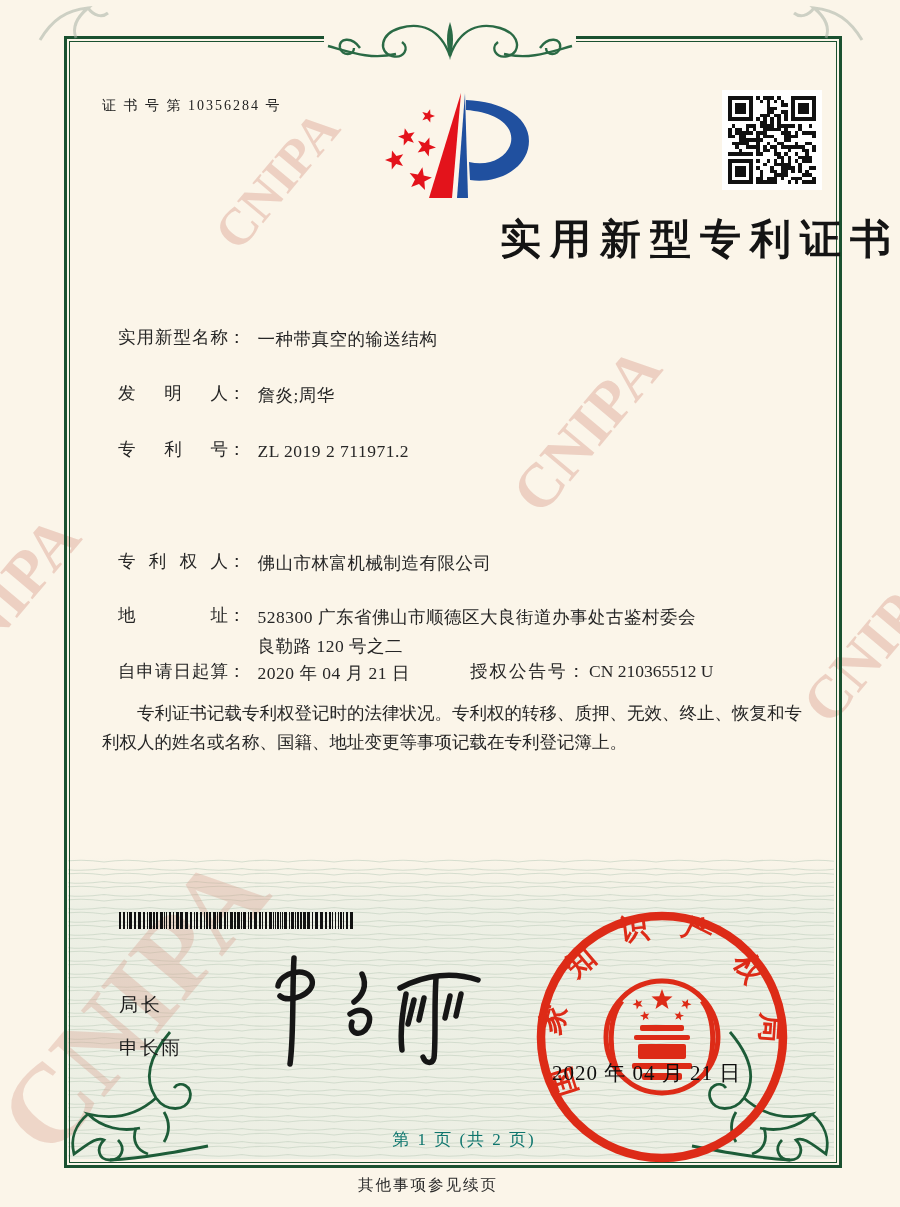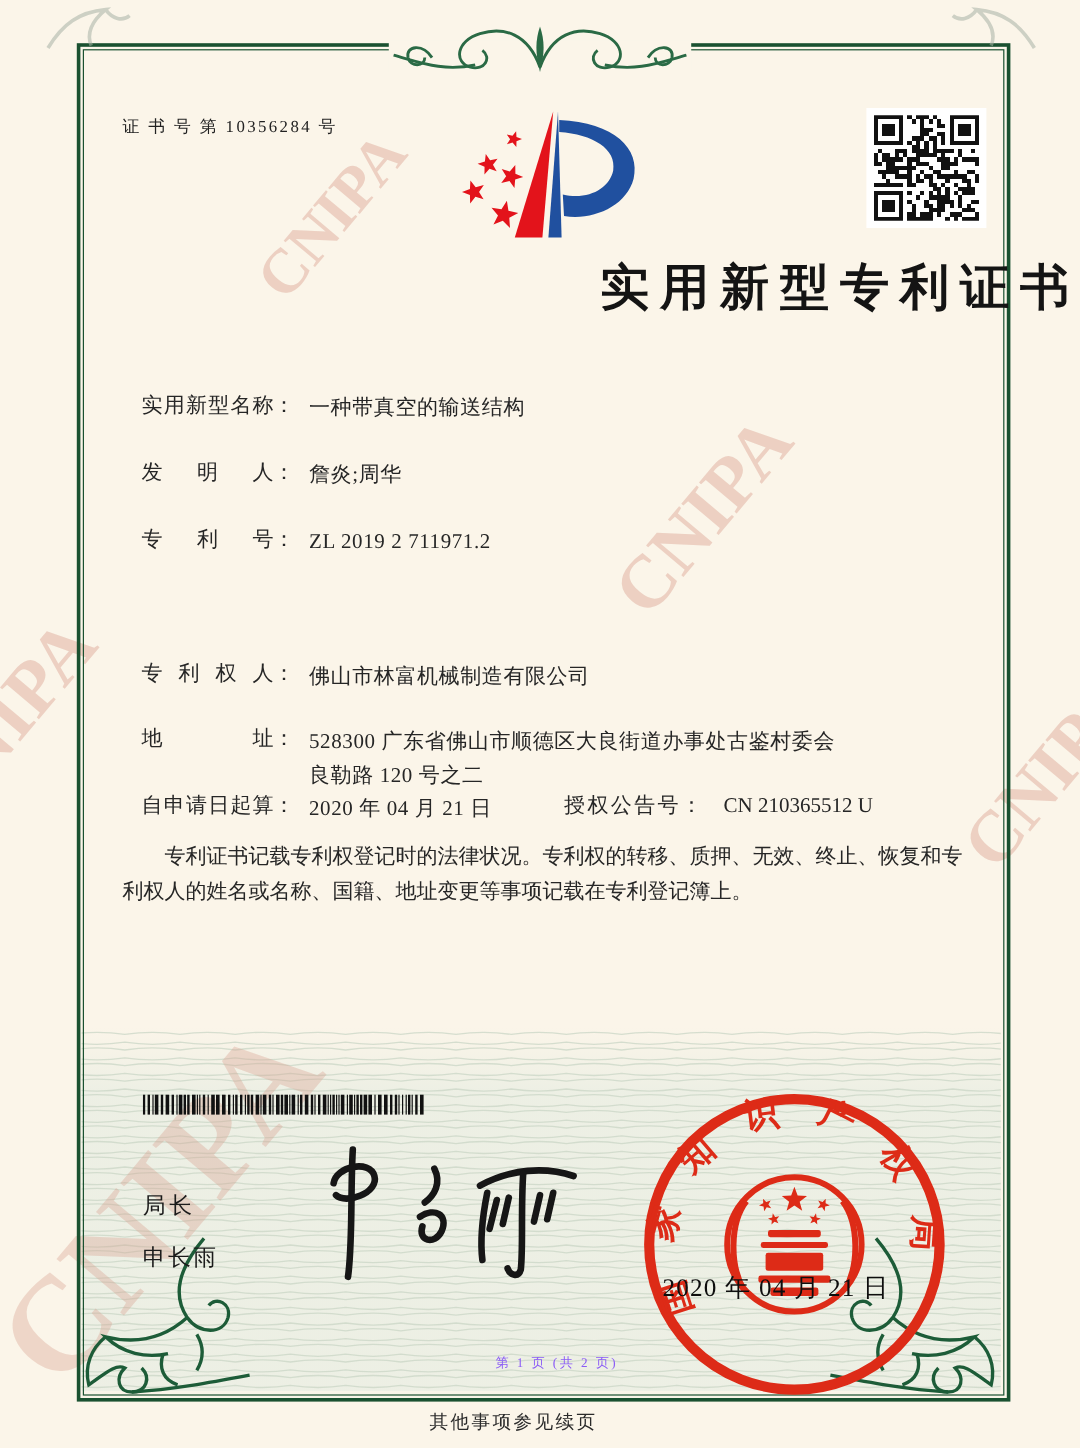--- a/index.html
+++ b/index.html
@@ -26,21 +26,21 @@
   .fcolon{vertical-align:top;}
   .fvalue{display:inline-block;margin-left:12px;white-space:pre-line;letter-spacing:0.5px;vertical-align:top;line-height:29px;}
   .grant2{position:absolute;left:352px;top:0;white-space:nowrap;}
   .grant2 .g2label{letter-spacing:2px;}
   #paragraphs{left:102px;top:699px;width:700px;font-size:17.5px;line-height:29px;
               text-align:justify;z-index:4;}
   #paragraphs p{margin:0;text-indent:2em;}
   #officer-title{left:119px;top:992px;font-size:19px;letter-spacing:3px;z-index:5;color:#1b1b1b;}
   #officer-name{left:119px;top:1035px;font-size:19px;letter-spacing:2px;z-index:5;color:#1b1b1b;}
   #seal-date{left:552px;top:1059px;font-size:21px;letter-spacing:1px;z-index:6;color:#0e0e0e;}
-  #footer-page{left:0;right:0;top:1128px;text-align:center;font-size:11px;letter-spacing:2px;z-index:4;color:#8b5cf6;padding-left:28px;}
+  #footer-page{left:0;right:0;top:1128px;text-align:center;font-size:17px;letter-spacing:2px;z-index:4;color:#0f766e;padding-left:28px;}
   #continuation{left:0;right:44px;top:1175px;text-align:center;font-size:15.5px;letter-spacing:2px;z-index:4;color:#2a2a2a;}
   svg{display:block;}
 </style>
 </head>
 <body>
 
 <div id="page">
 
   <span class="wm" style="left:225px;top:212px;font-size:52px;">CNIPA</span>
   <span class="wm" style="left:525px;top:468px;font-size:62px;">CNIPA</span>
@@ -501,21 +501,21 @@
   <div class="row" style="top:549px;">
     <span class="flabel">专利权人</span><span class="fcolon">：</span><span class="fvalue">佛山市林富机械制造有限公司</span>
   </div>
   <div class="row" style="top:603px;">
     <span class="flabel">地址</span><span class="fcolon">：</span><span class="fvalue">528300 广东省佛山市顺德区大良街道办事处古鉴村委会
 良勒路 120 号之二</span>
   </div>
   <div class="row" style="top:659px;">
     <span class="flabel">自申请日起算</span><span class="fcolon">：</span><span class="fvalue">2020 年 04 月 21 日</span>
     <span class="grant2">
-      <span class="g2label">授权公告号</span><span>：</span><span style="margin-left:18px;">CN 210365512 U</span>
+      <span class="g2label">授权公告号</span><span>：</span><span style="margin-left:4px;">CN 210365512 U</span>
     </span>
   </div>
 
   <div id="paragraphs" class="abs">
     <p>专利证书记载专利权登记时的法律状况。专利权的转移、质押、无效、终止、恢复和专利权人的姓名或名称、国籍、地址变更等事项记载在专利登记簿上。</p>
   </div>
 
   <svg id="barcode" class="abs content" style="left:119px;top:912px;z-index:5;" width="238" height="17" viewBox="0 0 238 17">
       <g fill="#111111">
         <rect x="0" y="0" width="2" height="17"></rect>

